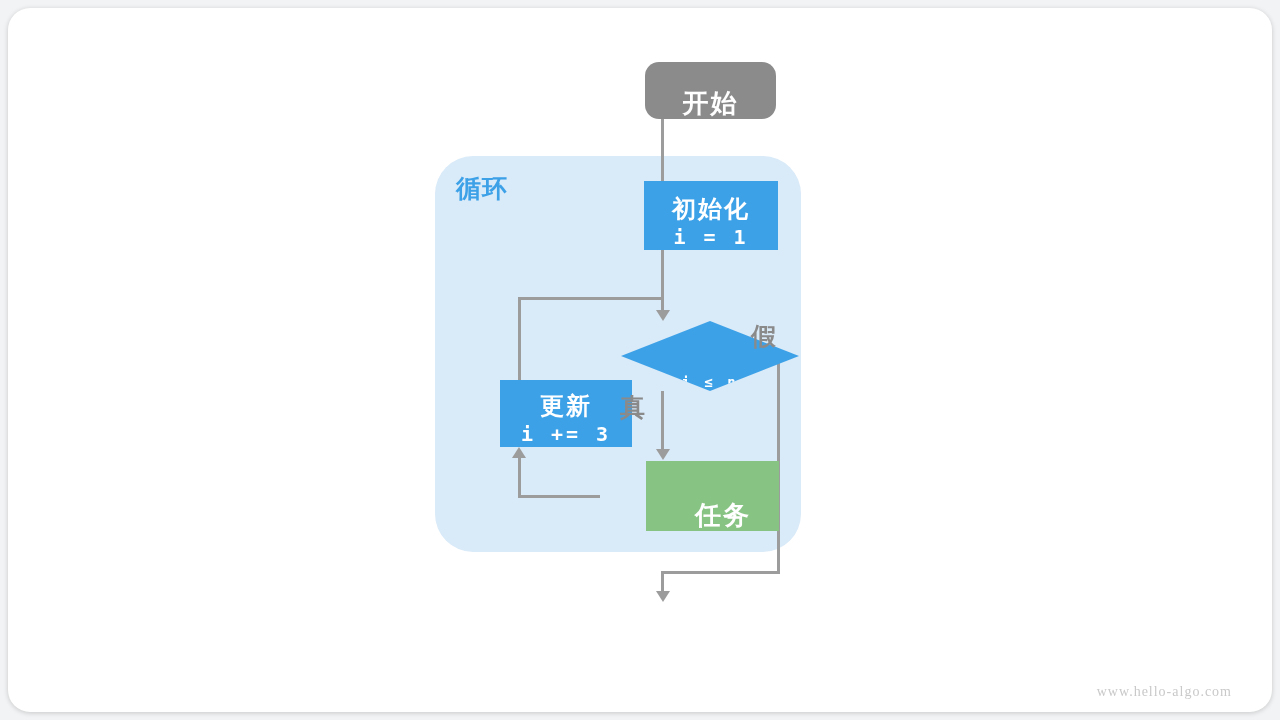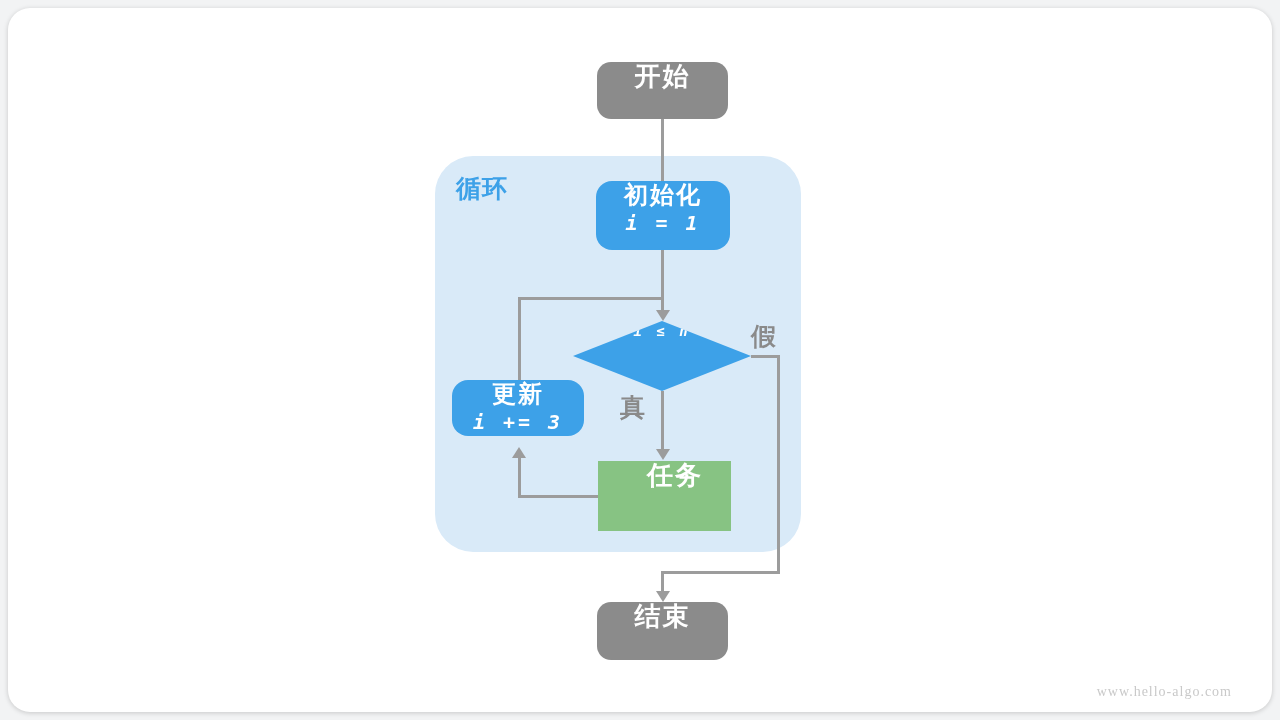--- a/index.html
+++ b/index.html
@@ -36,53 +36,53 @@
     font-weight: 700;
     color: var(--blue, #3DA1E8);
     letter-spacing: 1px;
   }
   
   .node {
     position: absolute;
     display: flex;
     flex-direction: column;
     align-items: center;
-    justify-content: flex-start;
+    justify-content: flex-end;
     color: #FFFFFF;
     text-align: center;
+    margin-left: 48px;
   }
   .node .cjk {
     font-size: 26px;
     font-weight: 600;
     letter-spacing: 2px;
     line-height: 1.15;
   }
   .node .code {
     font-family: "DejaVu Sans Mono", "Liberation Mono", monospace;
     font-size: 20px;
     font-weight: 700;
     letter-spacing: 3px;
     line-height: 1.25;
     margin-top: 2px;
-    font-style: italic;
   }
   .terminal {
     background: var(--node-gray, #8B8B8B);
     border-radius: 14px;
   }
-  .proc { background: var(--blue, #3DA1E8); border-radius: 16px; }
+  .proc { background: var(--blue, #3DA1E8); }
   .task { background: var(--green, #87C383); }
   .diamond {
     background: var(--blue, #3DA1E8);
     clip-path: polygon(50% 0, 100% 50%, 50% 100%, 0 50%);
   }
   #node-start { left: 589px; top: 54px;  width: 131px; height: 57px; }
   #node-init  { left: 588px; top: 173px; width: 134px; height: 69px; }
   #node-cond  { left: 565px; top: 313px; width: 178px; height: 70px; }
-  #node-update{ left: 444px; top: 372px; width: 132px; height: 56px; }
+  #node-update{ left: 444px; top: 372px; width: 132px; height: 67px; }
   #node-task  { left: 590px; top: 453px; width: 133px; height: 70px; padding-left: 21px; }
   #node-end   { left: 589px; top: 594px; width: 131px; height: 58px; }
   #node-init .cjk, #node-update .cjk { font-size: 24px; }
   
   .line {
     position: absolute;
     background: var(--line-gray, #9C9C9C);
   }
   
   .arrow-down, .arrow-up {
@@ -155,22 +155,19 @@
 
     <div class="node proc" id="node-update">
       <div class="cjk">更新</div>
       <div class="code">i += 3</div>
     </div>
 
     <div class="node task" id="node-task">
       <div class="cjk">任务</div>
     </div>
 
-    <div class="node terminal" id="node-end">
-      <div class="cjk">结束</div>
-    </div>
 
     <div class="branch-label" id="label-true">真</div>
     <div class="branch-label" id="label-false">假</div>
 
     <div class="watermark">www.hello-algo.com</div>
   </div>
 </div>
 
 </body></html>

